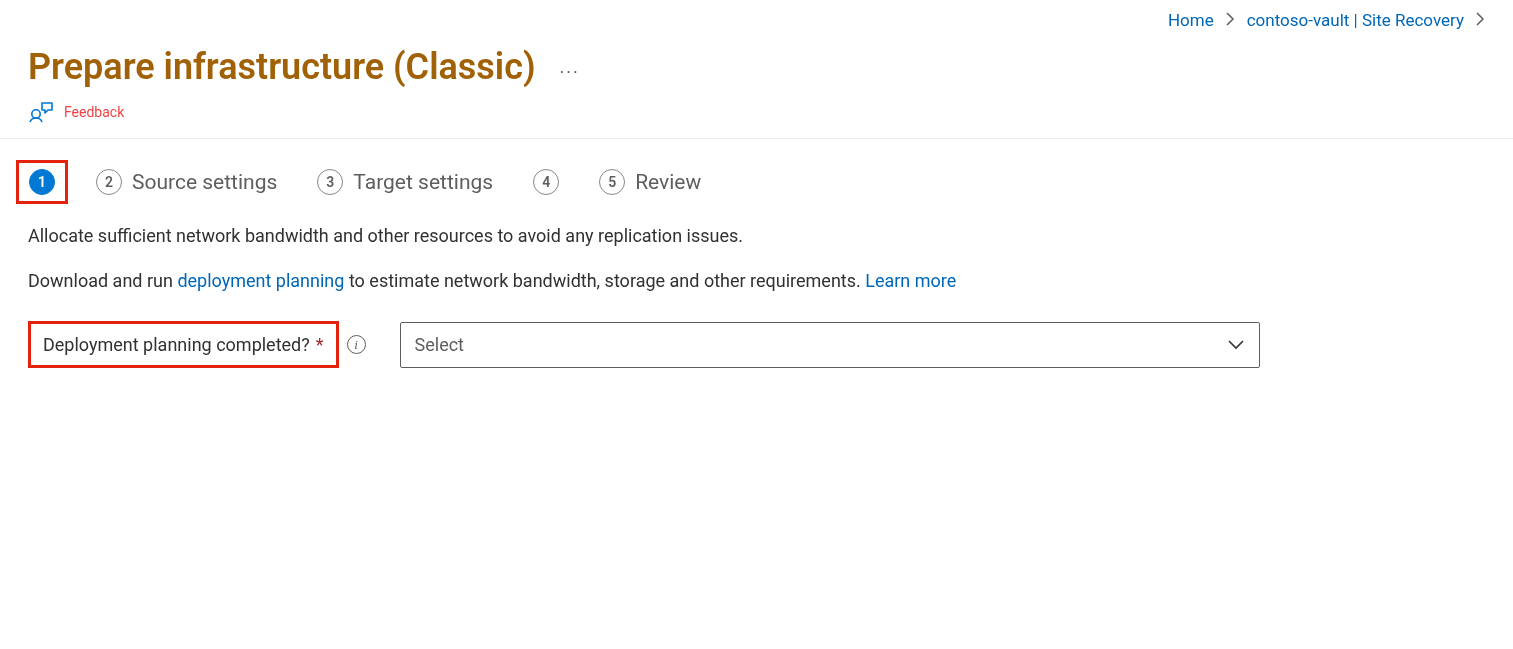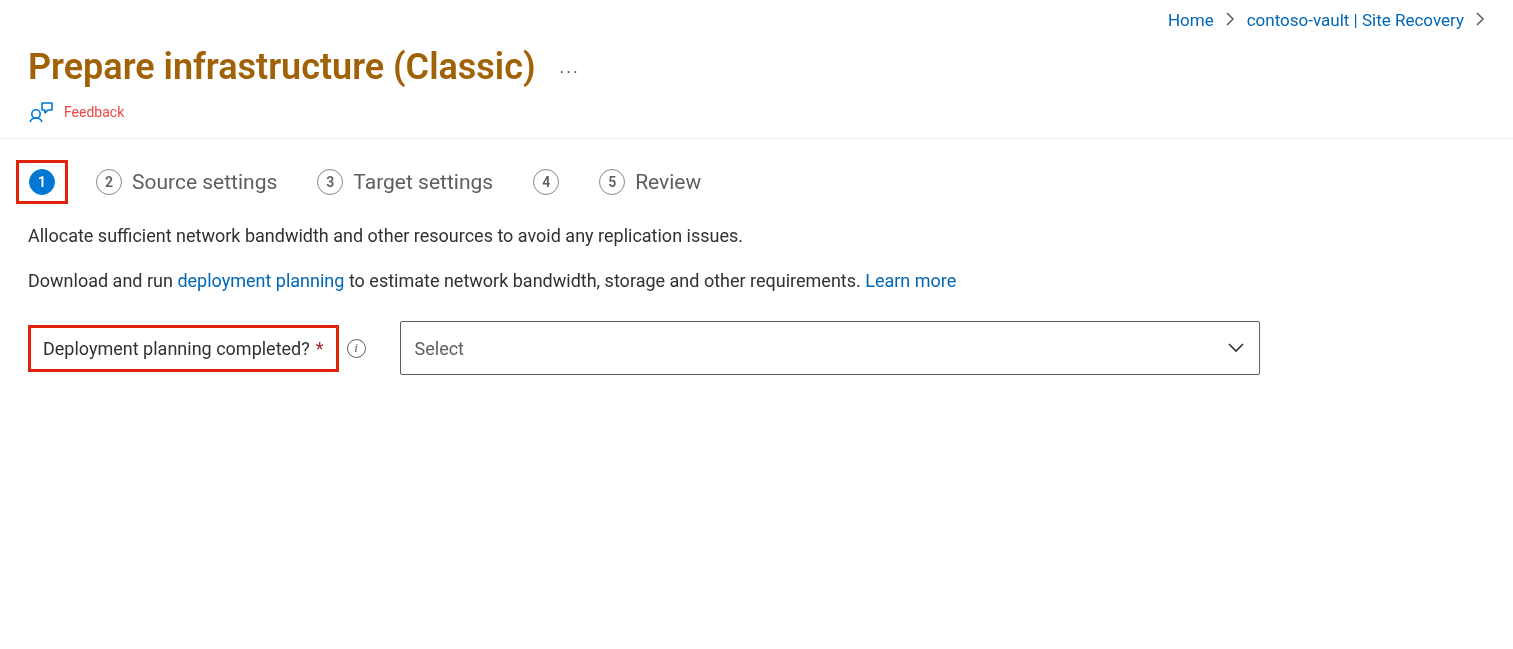--- a/index.html
+++ b/index.html
@@ -166,21 +166,21 @@
     justify-content:center;
     font-size: 13px;
     color: #605e5c;
     font-family: Georgia, serif;
     font-style: italic;
   }
   .select {
     flex: 0 0 auto;
     width: 860px;
     max-width: calc(100vw - 520px);
-    height: 54px;
+    height: 46px;
     border: 1px solid #605e5c;
     border-radius: 2px;
     display: flex;
     align-items: center;
     justify-content: space-between;
     padding: 0 14px;
     font-size: 18px;
     color: #605e5c;
     cursor: pointer;
     background: #fff;

